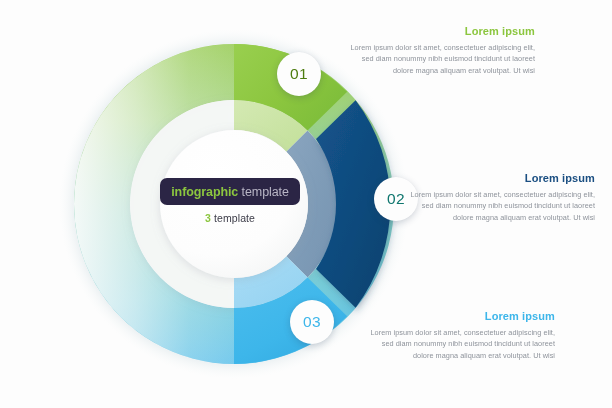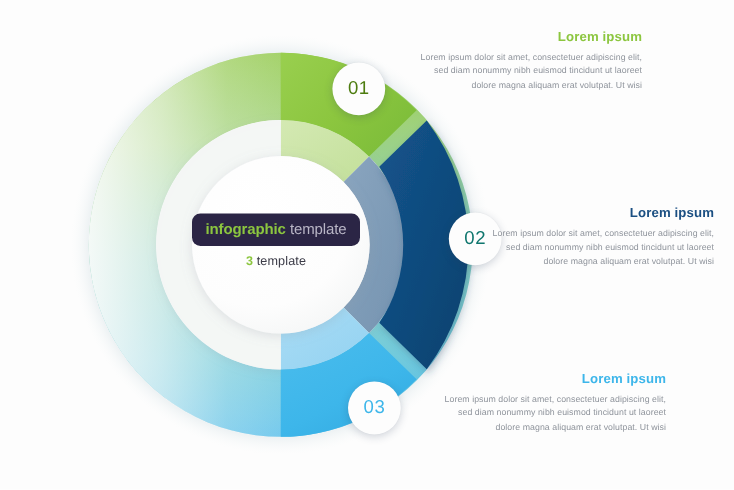--- a/index.html
+++ b/index.html
@@ -87,21 +87,21 @@
     background: #fdfdfd;
     box-shadow: 0 2px 7px rgba(40,60,90,0.22), 0 0 0 0.5px rgba(0,0,0,0.02);
     display: flex;
     align-items: center;
     justify-content: center;
     font-size: 15.5px;
     letter-spacing: 0.4px;
   }
   #badge-01 { left: 277px; top: 52px;  color: #4d7c0f; }
   #badge-02 { left: 374px; top: 177px; color: #0f766e; }
-  #badge-03 { left: 290px; top: 318px; color: #3db6ea; justify-content: center; }
+  #badge-03 { left: 290px; top: 300px; color: #3db6ea; justify-content: center; }
 
   
   .info-block {
     position: absolute;
     width: 185px;
     text-align: right;
   }
   #info-01 { left: 350px; top: 25px; }
   #info-02 { left: 410px; top: 172px; }
   #info-03 { left: 370px; top: 310px; }

